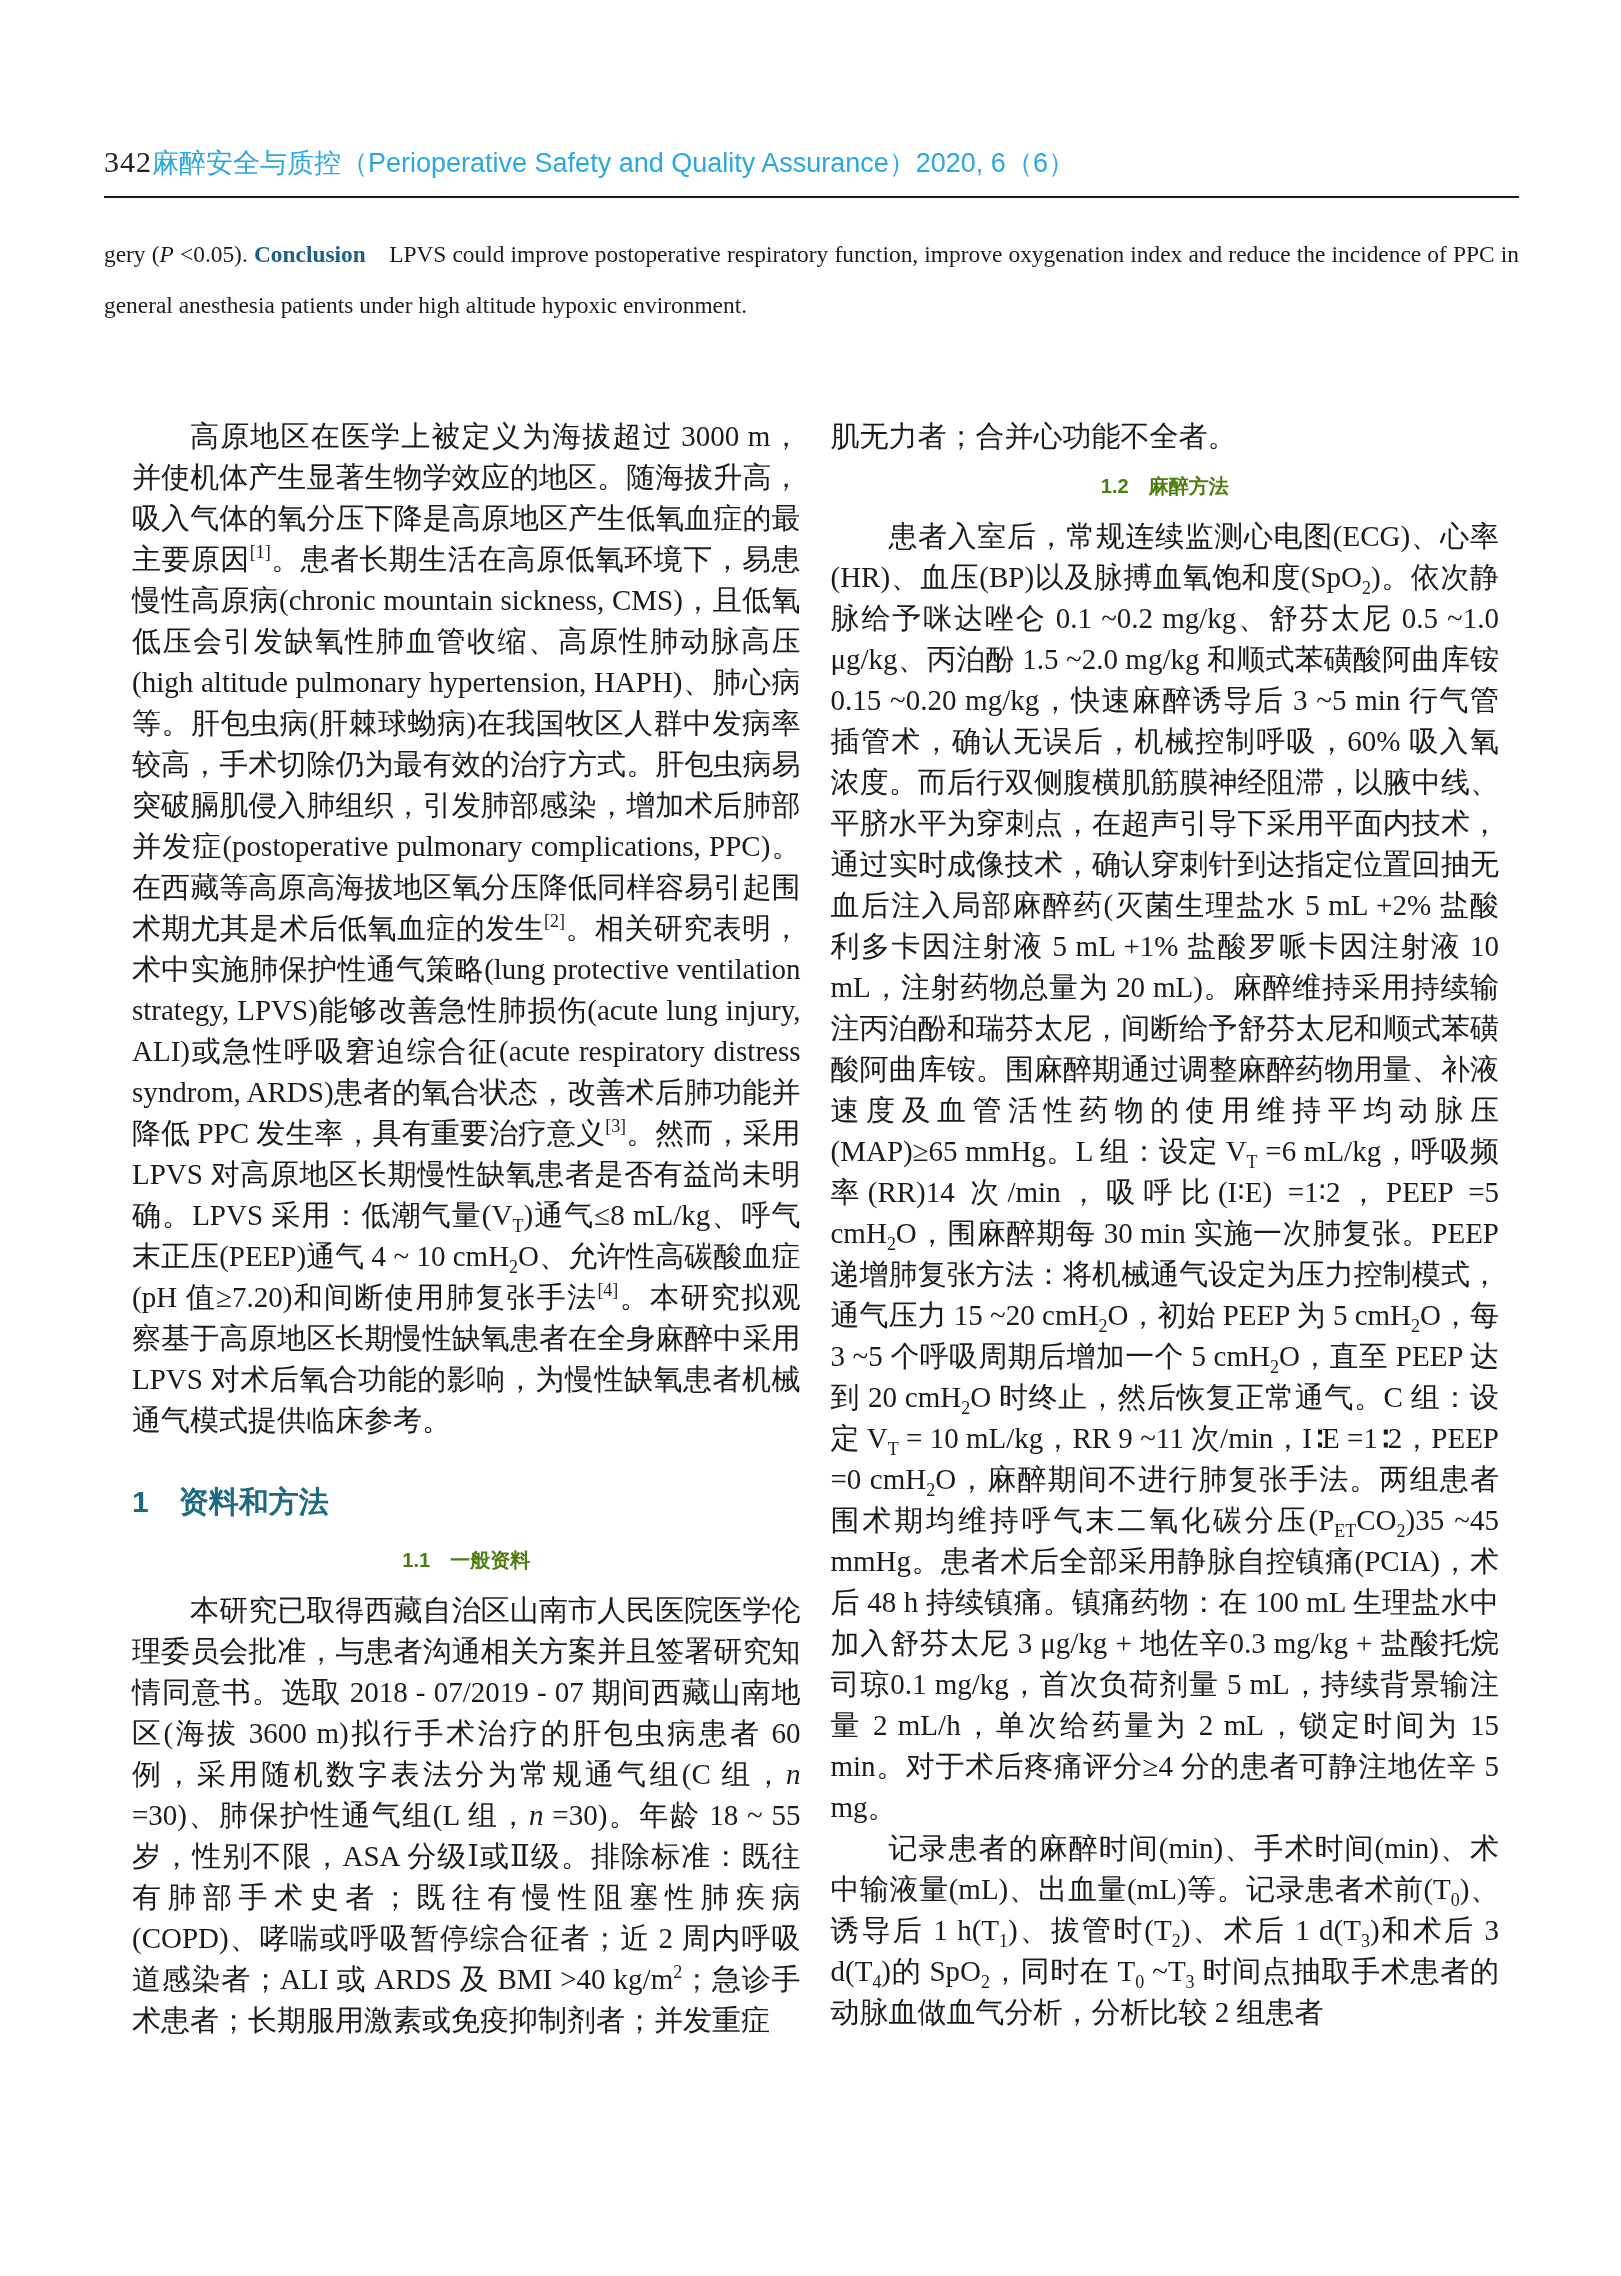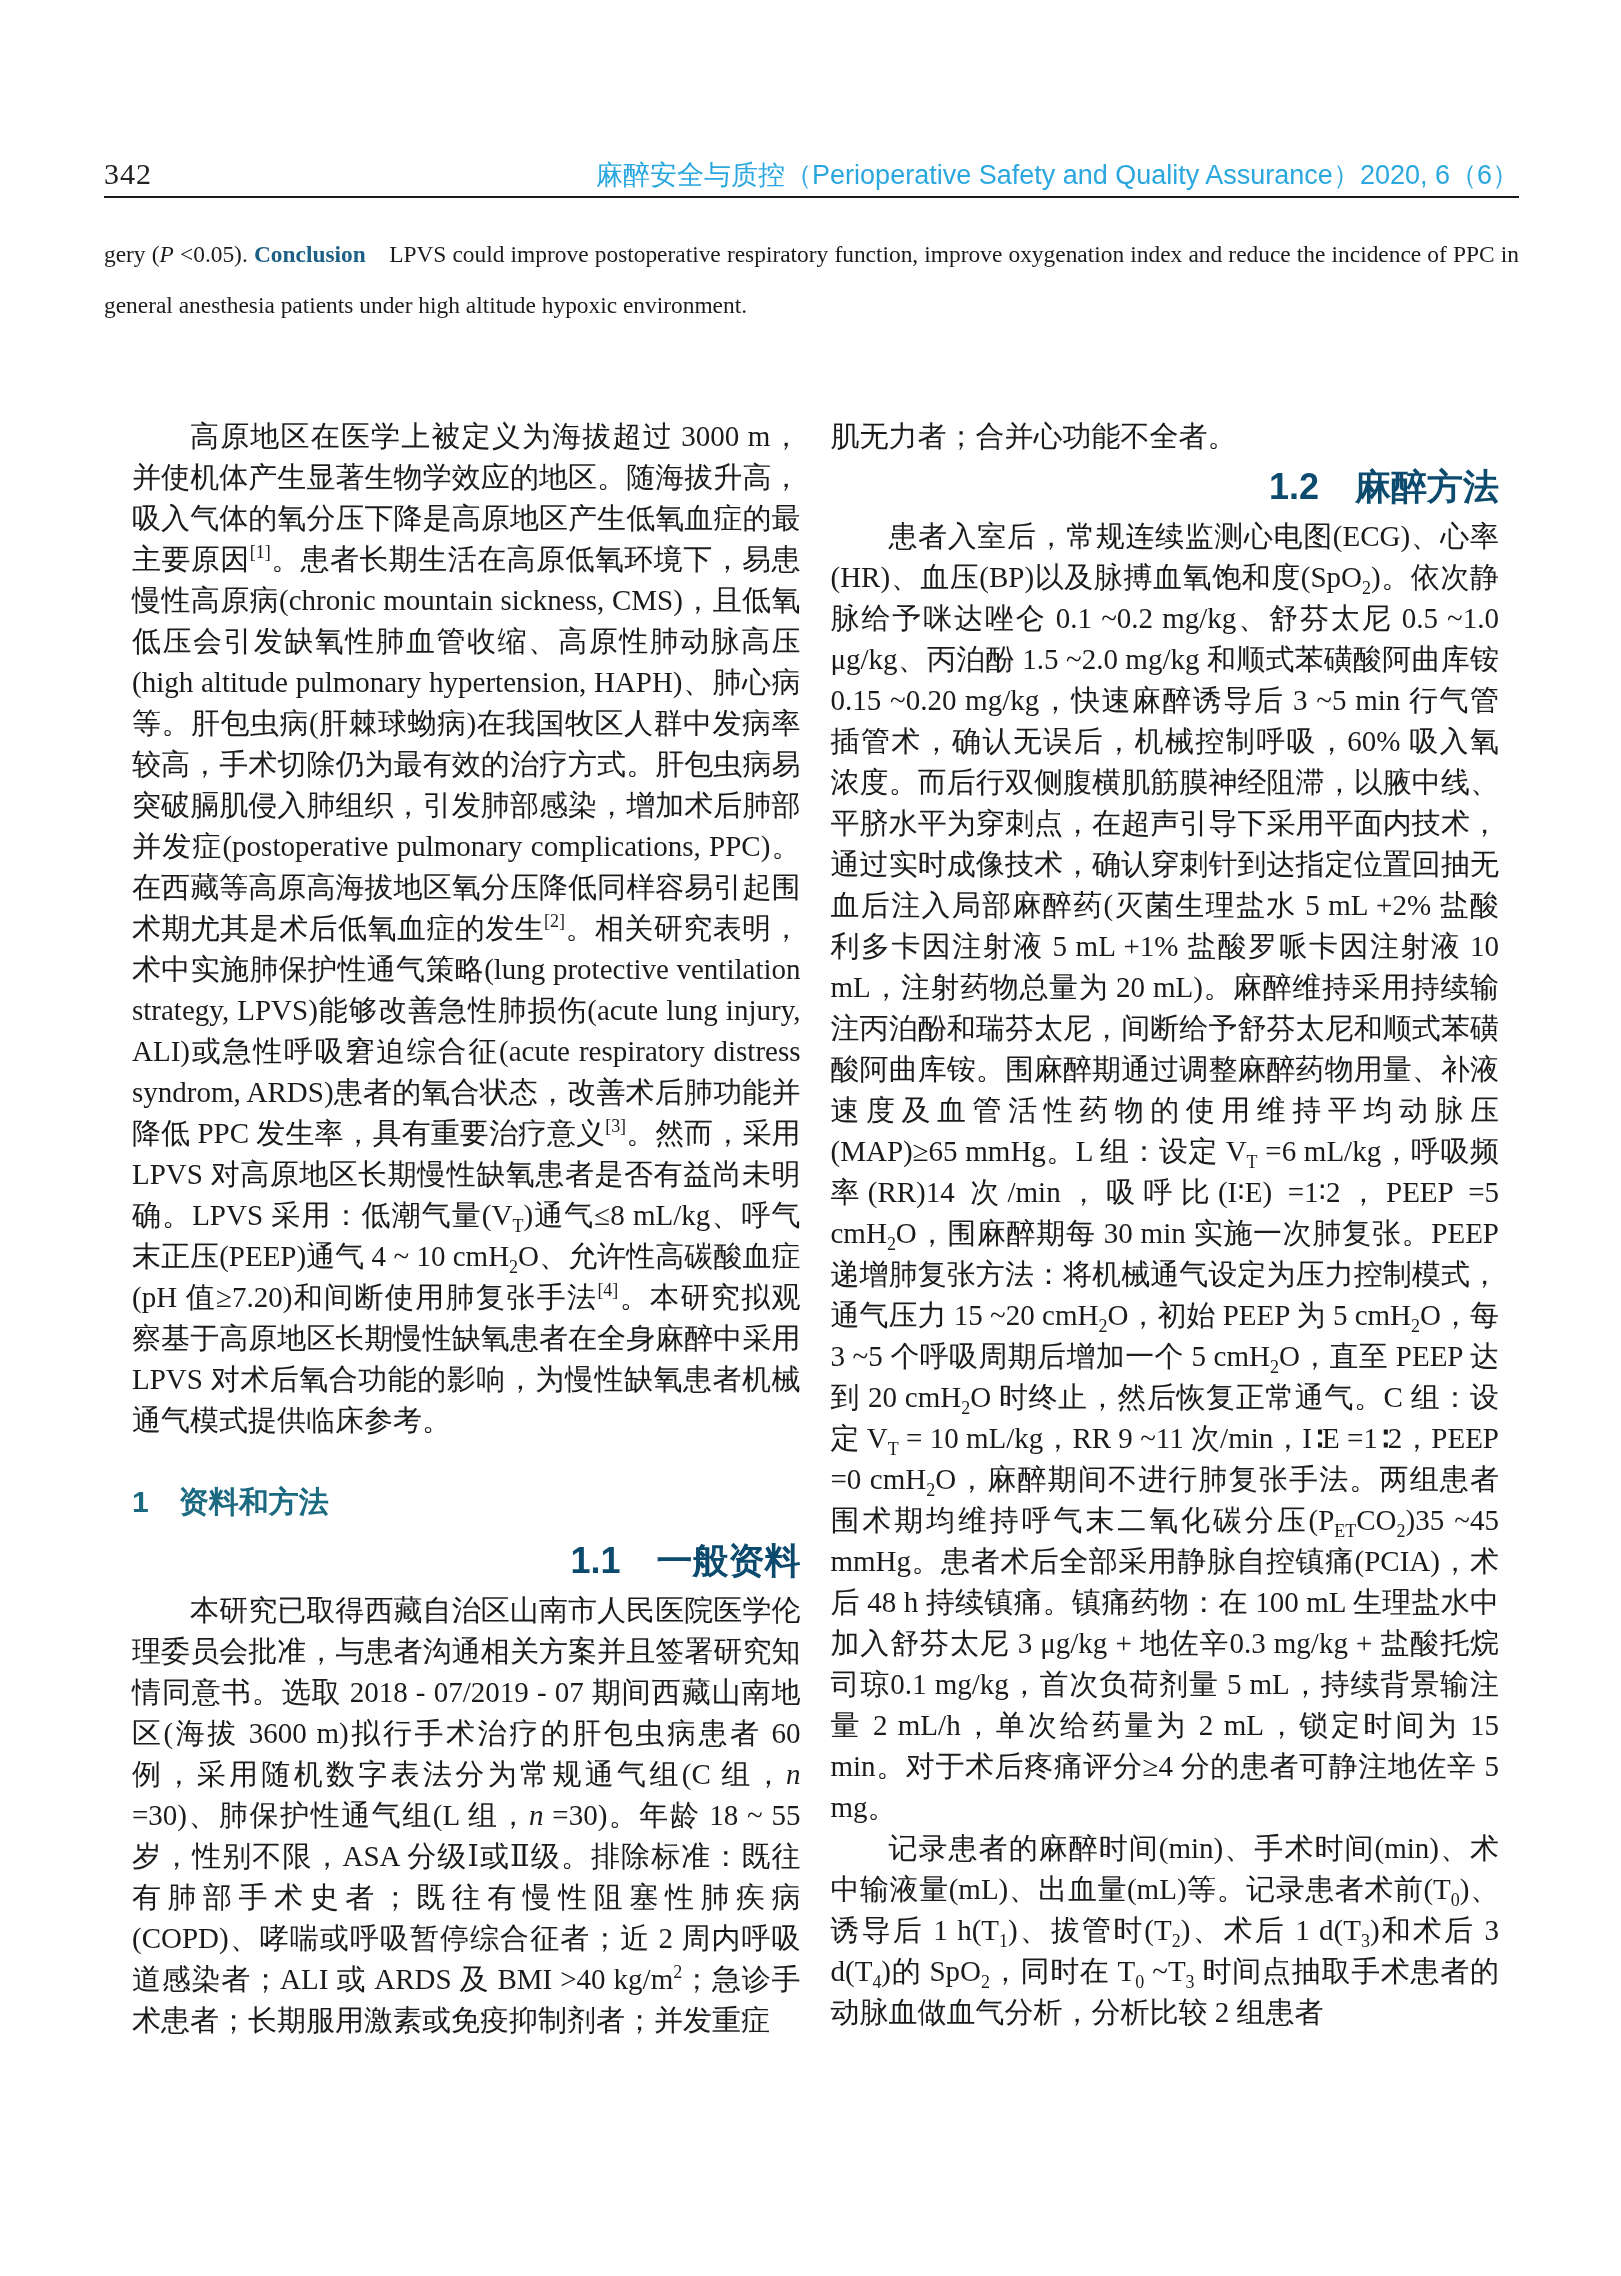--- a/index.html
+++ b/index.html
@@ -13,23 +13,22 @@
     color: #1b1b1b;
     overflow: hidden;
   }
   
   .running-head {
     position: absolute;
     top: 145px;
     left: 104px;
     width: 1415px;
     display: flex;
-    justify-content: space-between;
+    justify-content: flex-start;
     align-items: baseline;
-    margin-top: 12px;
   }
   .page-number {
     font-size: 30px;
     color: #222222;
     letter-spacing: 1px;
   }
   .journal-title {
     font-family: "Liberation Sans", "DejaVu Sans", sans-serif;
     font-size: 27px;
   }
@@ -73,24 +72,24 @@
   .col .h1 {
     font-family: Liberation Sans, sans-serif;
     font-weight: 700;
     font-size: 30px;
     margin: 40px 0 18px 0;
     text-align: left;
   }
   .col .h2 {
     font-family: "Liberation Sans", "DejaVu Sans", sans-serif;
     font-weight: 700;
-    font-size: 36px;
-    color: #0c4a6e;
+    font-size: 20px;
+    color: #4d7c0f;
     margin: 9px 0 9px 0;
-    text-align: right;
+    text-align: center;
   }
   sub, sup {
     font-size: 62%;
     line-height: 0;
   }
 </style>
 </head>
 <body>
 
 <div class="page">

